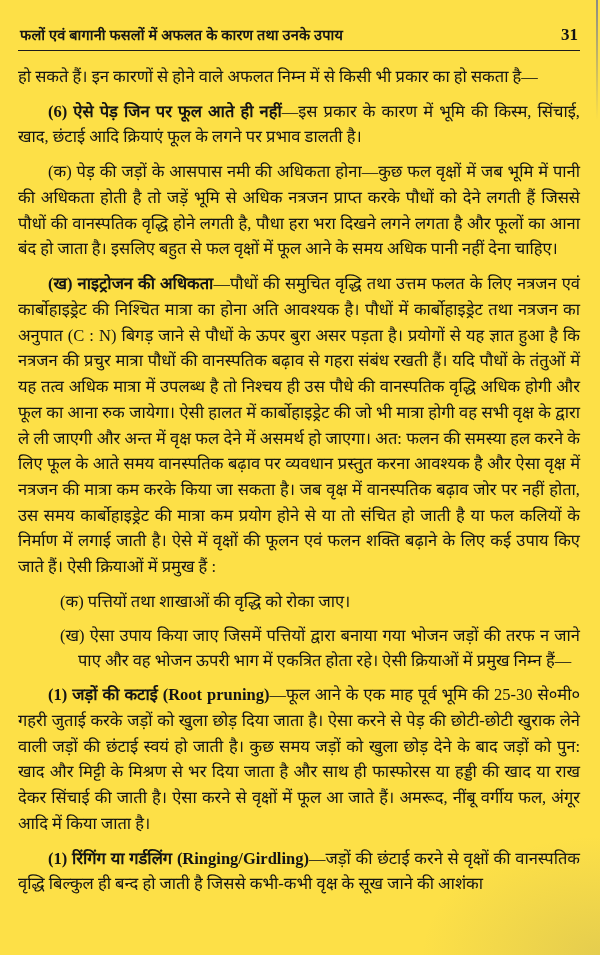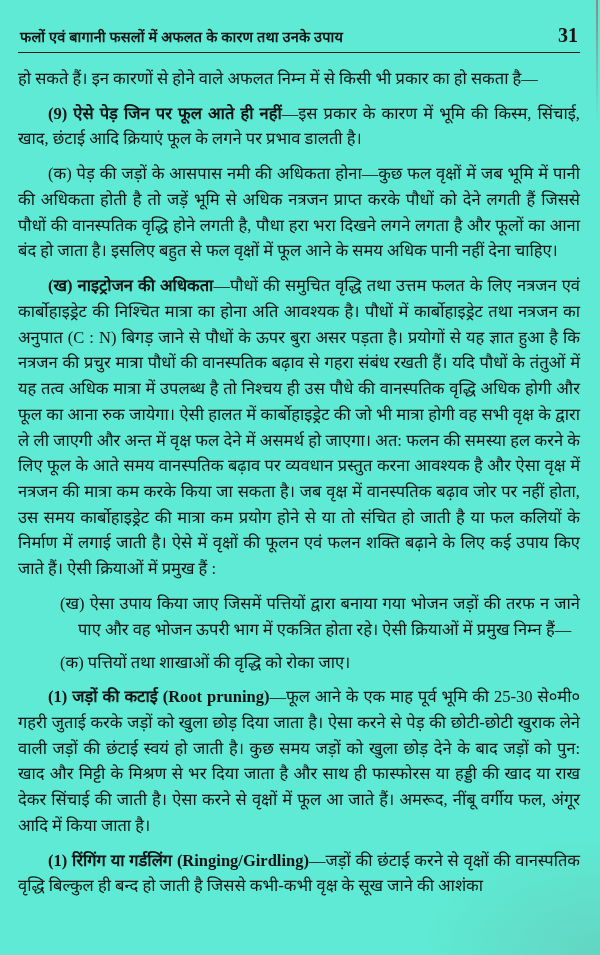--- a/index.html
+++ b/index.html
@@ -6,21 +6,21 @@
   html, body { margin: 0; padding: 0; }
   body {
     background: #d9d9d9;
     font-family: "Liberation Serif", "DejaVu Serif", serif;
   }
   .page {
     position: relative;
     width: 600px;
     height: 955px;
     margin: 0 auto;
-    background: #5eead4;
+    background: #fde047;
     color: #141414;
     padding: 24px 20px 0 18px;
     overflow: hidden;
   }
   
   .scan-edge-right {
     position: absolute;
     top: 0; right: 2px;
     width: 2px; height: 120px;
     background: linear-gradient(to bottom, #8a8a86, rgba(138,138,134,0));
@@ -37,21 +37,21 @@
     justify-content: space-between;
     align-items: baseline;
     padding: 0 2px 5px 2px;
   }
   .header .title {
     font-size: 14.5px;
     font-weight: bold;
     letter-spacing: 0.2px;
   }
   .header .pagenum {
-    font-size: 20px;
+    font-size: 17px;
     font-weight: bold;
   }
   .rule {
     border: none;
     border-top: 1.6px solid #1c1c1c;
     margin: 0 0 13px 0;
   }
   .body-text p.para {
     margin: 0 0 9px 0;
     font-size: 16.5px;
@@ -77,24 +77,24 @@
 
   <div class="header">
     <span class="title">फलों एवं बागानी फसलों में अफलत के कारण तथा उनके उपाय</span>
     <span class="pagenum">31</span>
   </div>
 
   <hr class="rule">
 
   <div class="body-text" id="body-container">
       <p class="para flush">हो सकते हैं। इन कारणों से होने वाले अफलत निम्न में से किसी भी प्रकार का हो सकता है—</p>
-      <p class="para indent"><b class="lead">(9) ऐसे पेड़ जिन पर फूल आते ही नहीं</b>—इस प्रकार के कारण में भूमि की किस्म, सिंचाई, खाद, छंटाई आदि क्रियाएं फूल के लगने पर प्रभाव डालती है।</p>
+      <p class="para indent"><b class="lead">(6) ऐसे पेड़ जिन पर फूल आते ही नहीं</b>—इस प्रकार के कारण में भूमि की किस्म, सिंचाई, खाद, छंटाई आदि क्रियाएं फूल के लगने पर प्रभाव डालती है।</p>
       <p class="para indent">(क) पेड़ की जड़ों के आसपास नमी की अधिकता होना—कुछ फल वृक्षों में जब भूमि में पानी की अधिकता होती है तो जड़ें भूमि से अधिक नत्रजन प्राप्त करके पौधों को देने लगती हैं जिससे पौधों की वानस्पतिक वृद्धि होने लगती है, पौधा हरा भरा दिखने लगने लगता है और फूलों का आना बंद हो जाता है। इसलिए बहुत से फल वृक्षों में फूल आने के समय अधिक पानी नहीं देना चाहिए।</p>
       <p class="para indent"><b class="lead">(ख) नाइट्रोजन की अधिकता</b>—पौधों की समुचित वृद्धि तथा उत्तम फलत के लिए नत्रजन एवं कार्बोहाइड्रेट की निश्चित मात्रा का होना अति आवश्यक है। पौधों में कार्बोहाइड्रेट तथा नत्रजन का अनुपात (C : N) बिगड़ जाने से पौधों के ऊपर बुरा असर पड़ता है। प्रयोगों से यह ज्ञात हुआ है कि नत्रजन की प्रचुर मात्रा पौधों की वानस्पतिक बढ़ाव से गहरा संबंध रखती हैं। यदि पौधों के तंतुओं में यह तत्व अधिक मात्रा में उपलब्ध है तो निश्चय ही उस पौधे की वानस्पतिक वृद्धि अधिक होगी और फूल का आना रुक जायेगा। ऐसी हालत में कार्बोहाइड्रेट की जो भी मात्रा होगी वह सभी वृक्ष के द्वारा ले ली जाएगी और अन्त में वृक्ष फल देने में असमर्थ हो जाएगा। अत: फलन की समस्या हल करने के लिए फूल के आते समय वानस्पतिक बढ़ाव पर व्यवधान प्रस्तुत करना आवश्यक है और ऐसा वृक्ष में नत्रजन की मात्रा कम करके किया जा सकता है। जब वृक्ष में वानस्पतिक बढ़ाव जोर पर नहीं होता, उस समय कार्बोहाइड्रेट की मात्रा कम प्रयोग होने से या तो संचित हो जाती है या फल कलियों के निर्माण में लगाई जाती है। ऐसे में वृक्षों की फूलन एवं फलन शक्ति बढ़ाने के लिए कई उपाय किए जाते हैं। ऐसी क्रियाओं में प्रमुख हैं :</p>
+      <p class="para list">(क) पत्तियों तथा शाखाओं की वृद्धि को रोका जाए।</p>
       <p class="para list">(ख) ऐसा उपाय किया जाए जिसमें पत्तियों द्वारा बनाया गया भोजन जड़ों की तरफ न जाने पाए और वह भोजन ऊपरी भाग में एकत्रित होता रहे। ऐसी क्रियाओं में प्रमुख निम्न हैं—</p>
-      <p class="para list">(क) पत्तियों तथा शाखाओं की वृद्धि को रोका जाए।</p>
       <p class="para indent"><b class="lead">(1) जड़ों की कटाई (Root pruning)</b>—फूल आने के एक माह पूर्व भूमि की 25-30 से०मी० गहरी जुताई करके जड़ों को खुला छोड़ दिया जाता है। ऐसा करने से पेड़ की छोटी-छोटी खुराक लेने वाली जड़ों की छंटाई स्वयं हो जाती है। कुछ समय जड़ों को खुला छोड़ देने के बाद जड़ों को पुन: खाद और मिट्टी के मिश्रण से भर दिया जाता है और साथ ही फास्फोरस या हड्डी की खाद या राख देकर सिंचाई की जाती है। ऐसा करने से वृक्षों में फूल आ जाते हैं। अमरूद, नींबू वर्गीय फल, अंगूर आदि में किया जाता है।</p>
       <p class="para indent"><b class="lead">(1) रिंगिंग या गर्डलिंग (Ringing/Girdling)</b>—जड़ों की छंटाई करने से वृक्षों की वानस्पतिक वृद्धि बिल्कुल ही बन्द हो जाती है जिससे कभी-कभी वृक्ष के सूख जाने की आशंका</p>
     </div>
 
   <div class="scan-shade-bottom"></div>
 
 </div>
 
 </body></html>

